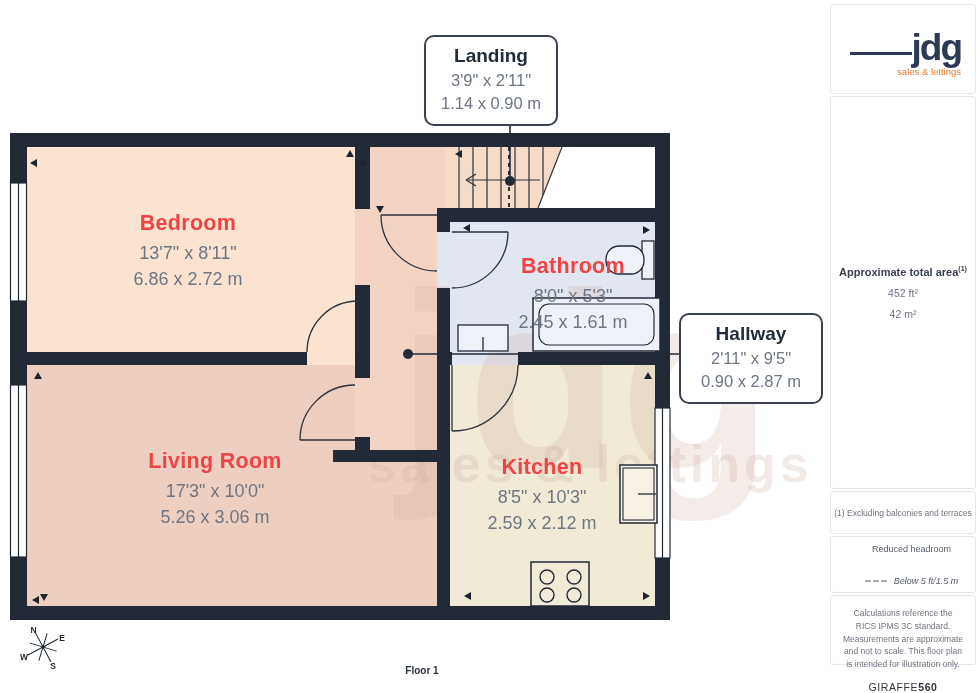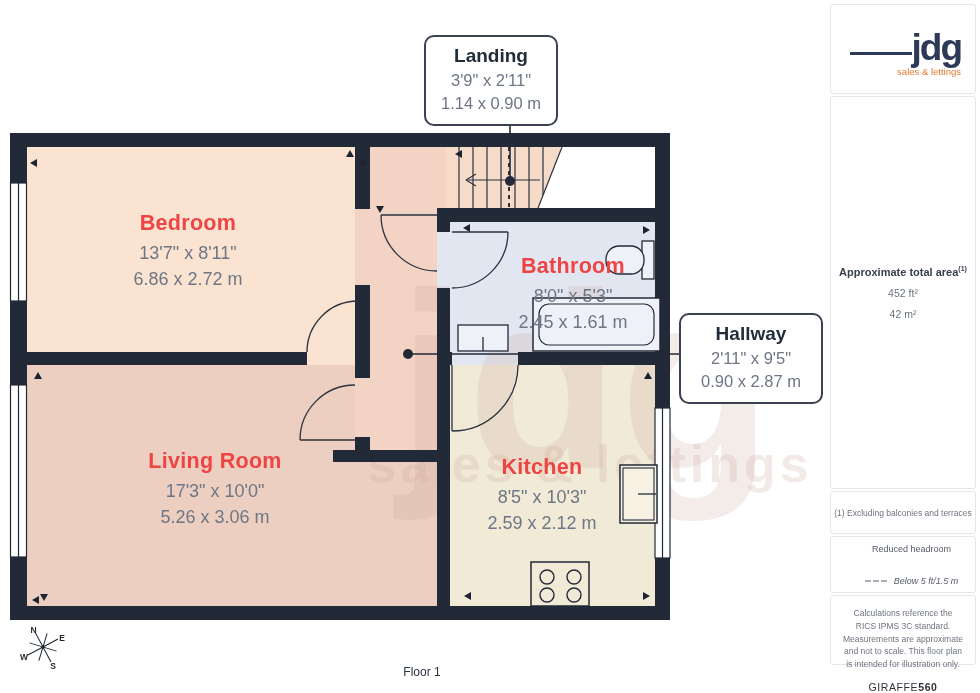--- a/index.html
+++ b/index.html
@@ -14,21 +14,21 @@
   .room-title{font-size:21.5px;font-weight:bold;color:#ef4444;letter-spacing:.3px;}
   .room-dims{font-size:18px;color:#6e7685;margin-top:4px;line-height:1.45;}
 
   
   .callout{position:absolute;background:#fff;border:2px solid #3a4252;border-radius:10px;
            text-align:center;padding:8px 6px 9px;box-sizing:border-box;}
   .callout-title{font-size:19px;font-weight:bold;color:#222d3c;}
   .callout-dims{font-size:16.5px;color:#6e7685;margin-top:2px;line-height:1.4;white-space:nowrap;}
 
   .floor-label{position:absolute;left:372px;top:665px;width:100px;text-align:center;
-               font-size:12px;font-weight:normal;color:#2b333f;}
+               font-size:10px;font-weight:bold;color:#2b333f;}
 
   
   .sidebar{position:absolute;left:828px;top:0;width:152px;height:693px;}
   .sb-box{position:absolute;left:2px;width:146px;background:#fff;border:1px solid #e5e6e9;
           border-radius:3px;box-sizing:border-box;}
   .logo-box{top:4px;height:90px;display:flex;flex-direction:column;justify-content:flex-end;
             align-items:flex-end;padding:10px 14px 16px;}
   .logo-row{display:flex;align-items:flex-end;}
   .logo-line{width:62px;height:3px;background:#2c3a58;margin-bottom:7px;}
   .logo-text{font-size:37px;font-weight:bold;color:#2c3a58;line-height:.72;letter-spacing:-2px;}

